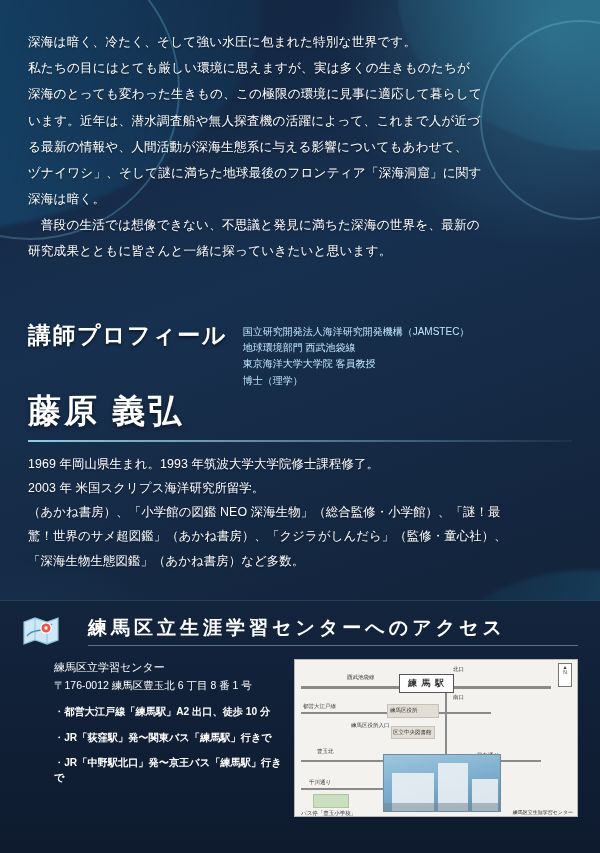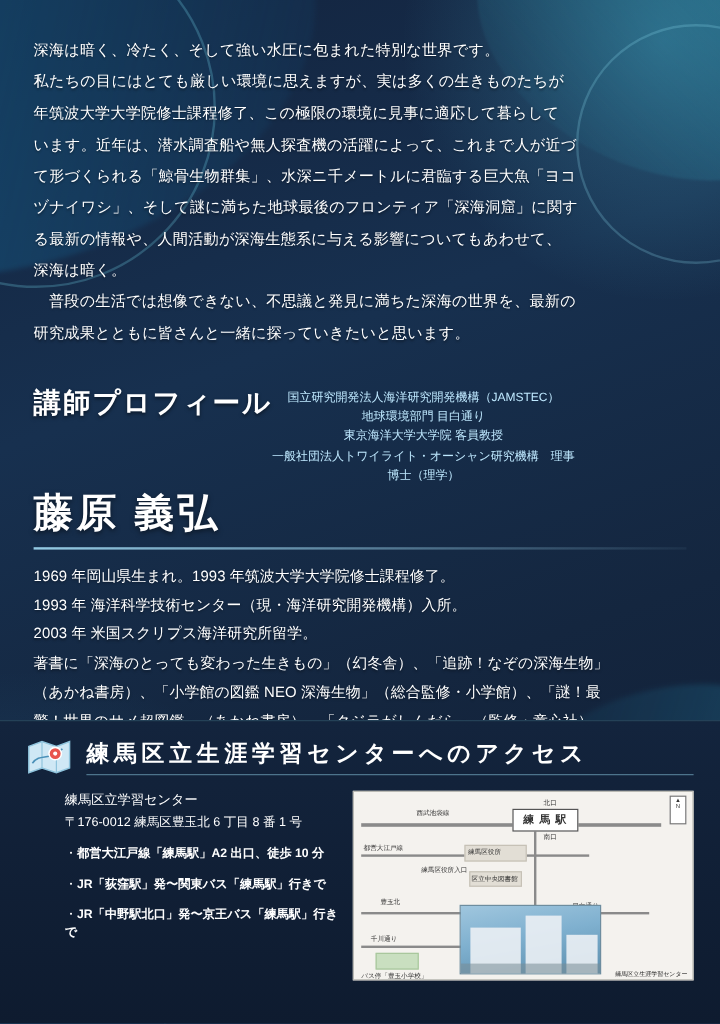--- a/index.html
+++ b/index.html
@@ -83,21 +83,21 @@
   .profile {
     position: absolute;
     left: 0; right: 0;
     top: 318px;
     padding: 0 28px;
     z-index: 5;
   }
   .prof-head {
     display: flex;
     align-items: flex-start;
-    text-align: center;
+    gap: 16px;
   }
   .prof-title {
     color: #ffffff;
     font-size: 23px;
     font-weight: bold;
     letter-spacing: 1.5px;
     white-space: nowrap;
     text-shadow: 0 2px 3px rgba(0,0,0,0.5);
     padding-top: 2px;
   }
@@ -136,21 +136,21 @@
     top: 600px;
     bottom: 0;
     background: linear-gradient(180deg, #13243d 0%, #0e1b2f 100%);
     border-top: 1px solid rgba(120,200,230,0.22);
     z-index: 6;
     padding: 12px 22px 10px 22px;
   }
   .access-head {
     display: flex;
     align-items: center;
-    gap: 12px;
+    gap: 28px;
   }
   .map-pin-icon {
     width: 38px; height: 34px;
     flex: 0 0 auto;
     position: relative;
   }
   .access-title-wrap {
     flex: 1;
     border-bottom: 1px solid rgba(150,215,240,0.45);
     padding-bottom: 4px;
@@ -253,49 +253,45 @@
   <div class="swoosh sw3"></div>
   <div class="swoosh sw4"></div>
   <div class="arc arc1"></div>
   <div class="arc arc2"></div>
   <div class="arc arc3"></div>
 
   <div class="content">
     <div class="bodytext">
       <p>深海は暗く、冷たく、そして強い水圧に包まれた特別な世界です。</p>
       <p>私たちの目にはとても厳しい環境に思えますが、実は多くの生きものたちが</p>
-      <p>年筑波大学大学院修士課程修了、この極限の環境に見事に適応して暮らして</p>
+      <p>深海のとっても変わった生きもの、この極限の環境に見事に適応して暮らして</p>
       <p>います。近年は、潜水調査船や無人探査機の活躍によって、これまで人が近づ</p>
-      <p>て形づくられる「鯨骨生物群集」、水深ニ千メートルに君臨する巨大魚「ヨコ</p>
+      <p>る最新の情報や、人間活動が深海生態系に与える影響についてもあわせて、</p>
       <p>ヅナイワシ」、そして謎に満ちた地球最後のフロンティア「深海洞窟」に関す</p>
-      <p>る最新の情報や、人間活動が深海生態系に与える影響についてもあわせて、</p>
       <p>深海は暗く。</p>
       <p>　普段の生活では想像できない、不思議と発見に満ちた深海の世界を、最新の</p>
       <p>研究成果とともに皆さんと一緒に探っていきたいと思います。</p>
     </div>
   </div>
 
   <div class="profile">
     <div class="prof-head">
       <div class="prof-title">講師プロフィール</div>
       <div class="prof-affil">
         <div>国立研究開発法人海洋研究開発機構（JAMSTEC）</div>
-        <div>地球環境部門 目白通り</div>
+        <div>地球環境部門 西武池袋線</div>
         <div>東京海洋大学大学院 客員教授</div>
-        <div>一般社団法人トワイライト・オーシャン研究機構　理事</div>
         <div>博士（理学）</div>
       </div>
     </div>
     <div class="prof-name">藤原 義弘</div>
     <div class="prof-underline"></div>
     <div class="bio">
       <div>1969 年岡山県生まれ。1993 年筑波大学大学院修士課程修了。</div>
-      <div>1993 年 海洋科学技術センター（現・海洋研究開発機構）入所。</div>
       <div>2003 年 米国スクリプス海洋研究所留学。</div>
-      <div>著書に「深海のとっても変わった生きもの」（幻冬舎）、「追跡！なぞの深海生物」</div>
       <div>（あかね書房）、「小学館の図鑑 NEO 深海生物」（総合監修・小学館）、「謎！最</div>
       <div>驚！世界のサメ超図鑑」（あかね書房）、「クジラがしんだら」（監修・童心社）、</div>
       <div>「深海生物生態図鑑」（あかね書房）など多数。</div>
     </div>
   </div>
 
   <div class="access">
     <div class="access-head">
       <span class="map-pin-icon">
         <svg width="38" height="34" viewBox="0 0 38 34">
@@ -331,21 +327,21 @@
 
       <div class="map">
         <div class="m-north">▲<br>N</div>
 
         <div class="m-rail" style="left:6px; top:26px; width:250px; height:3px;"></div>
         <div class="m-rail" style="left:6px; top:52px; width:190px; height:2px;"></div>
         <div class="m-rail" style="left:150px; top:26px; width:2px; height:120px;"></div>
         <div class="m-rail" style="left:6px; top:100px; width:240px; height:2px;"></div>
         <div class="m-rail" style="left:6px; top:128px; width:120px; height:2px;"></div>
 
-        <div class="m-big-station" style="left:104px; top:14px;margin-left:28px;">練 馬 駅</div>
+        <div class="m-big-station" style="left:104px; top:14px;">練 馬 駅</div>
 
         <div class="m-label" style="left:52px; top:14px;">西武池袋線</div>
         <div class="m-label" style="left:158px; top:6px;">北口</div>
         <div class="m-label" style="left:158px; top:34px;">南口</div>
         <div class="m-label" style="left:8px; top:43px;">都営大江戸線</div>
 
         <div class="m-block" style="left:92px; top:44px; width:52px; height:14px;"></div>
         <div class="m-label" style="left:95px; top:47px;">練馬区役所</div>
 
         <div class="m-block" style="left:96px; top:66px; width:44px; height:13px;"></div>

